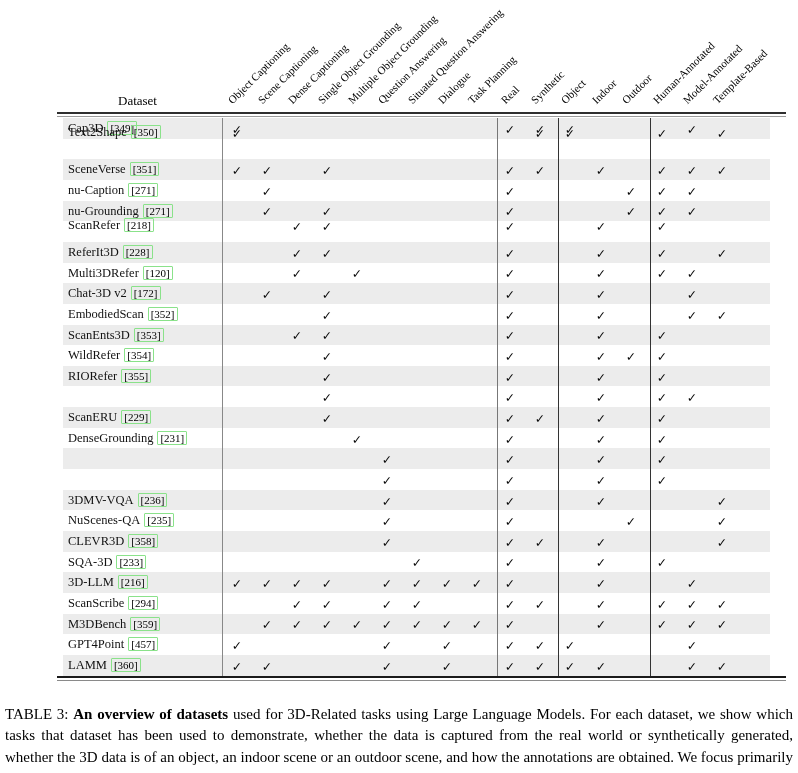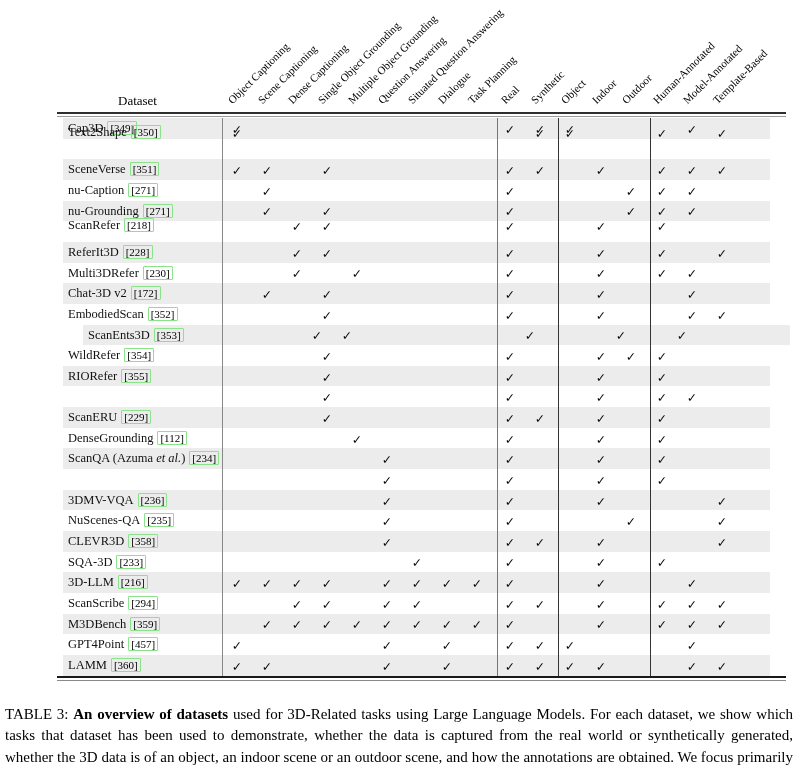--- a/index.html
+++ b/index.html
@@ -111,21 +111,21 @@
       <div class="row striped" style="top: 241.9px;">
         <div class="rowlabel">ReferIt3D<span class="cite">[228]</span></div>
         <span class="check" style="left: 234px; top: 10.825px;">✓</span>
         <span class="check" style="left: 264px; top: 10.825px;">✓</span>
         <span class="check" style="left: 447px; top: 10.825px;">✓</span>
         <span class="check" style="left: 538px; top: 10.825px;">✓</span>
         <span class="check" style="left: 599px; top: 10.825px;">✓</span>
         <span class="check" style="left: 659px; top: 10.825px;">✓</span>
       </div>
       <div class="row" style="top: 262.55px;">
-        <div class="rowlabel">Multi3DRefer<span class="cite">[230]</span></div>
+        <div class="rowlabel">Multi3DRefer<span class="cite">[120]</span></div>
         <span class="check" style="left: 234px; top: 10.825px;">✓</span>
         <span class="check" style="left: 294px; top: 10.825px;">✓</span>
         <span class="check" style="left: 447px; top: 10.825px;">✓</span>
         <span class="check" style="left: 538px; top: 10.825px;">✓</span>
         <span class="check" style="left: 599px; top: 10.825px;">✓</span>
         <span class="check" style="left: 629px; top: 10.825px;">✓</span>
       </div>
       <div class="row striped" style="top: 283.2px;">
         <div class="rowlabel">Chat-3D v2<span class="cite">[172]</span></div>
         <span class="check" style="left: 204px; top: 10.825px;">✓</span>
@@ -135,21 +135,21 @@
         <span class="check" style="left: 629px; top: 10.825px;">✓</span>
       </div>
       <div class="row" style="top: 303.85px;">
         <div class="rowlabel">EmbodiedScan<span class="cite">[352]</span></div>
         <span class="check" style="left: 264px; top: 10.825px;">✓</span>
         <span class="check" style="left: 447px; top: 10.825px;">✓</span>
         <span class="check" style="left: 538px; top: 10.825px;">✓</span>
         <span class="check" style="left: 629px; top: 10.825px;">✓</span>
         <span class="check" style="left: 659px; top: 10.825px;">✓</span>
       </div>
-      <div class="row striped" style="top: 324.5px; margin-left: 20px;">
+      <div class="row striped" style="top: 324.5px;">
         <div class="rowlabel">ScanEnts3D<span class="cite">[353]</span></div>
         <span class="check" style="left: 234px; top: 10.825px;">✓</span>
         <span class="check" style="left: 264px; top: 10.825px;">✓</span>
         <span class="check" style="left: 447px; top: 10.825px;">✓</span>
         <span class="check" style="left: 538px; top: 10.825px;">✓</span>
         <span class="check" style="left: 599px; top: 10.825px;">✓</span>
       </div>
       <div class="row" style="top: 345.15px;">
         <div class="rowlabel">WildRefer<span class="cite">[354]</span></div>
         <span class="check" style="left: 264px; top: 10.825px;">✓</span>
@@ -174,28 +174,27 @@
       </div>
       <div class="row striped" style="top: 407.1px;">
         <div class="rowlabel">ScanERU<span class="cite">[229]</span></div>
         <span class="check" style="left: 264px; top: 10.825px;">✓</span>
         <span class="check" style="left: 447px; top: 10.825px;">✓</span>
         <span class="check" style="left: 477px; top: 10.825px;">✓</span>
         <span class="check" style="left: 538px; top: 10.825px;">✓</span>
         <span class="check" style="left: 599px; top: 10.825px;">✓</span>
       </div>
       <div class="row" style="top: 427.75px;">
-        <div class="rowlabel">DenseGrounding<span class="cite">[112]</span></div>
+        <div class="rowlabel">DenseGrounding<span class="cite">[231]</span></div>
         <span class="check" style="left: 294px; top: 10.825px;">✓</span>
         <span class="check" style="left: 447px; top: 10.825px;">✓</span>
         <span class="check" style="left: 538px; top: 10.825px;">✓</span>
         <span class="check" style="left: 599px; top: 10.825px;">✓</span>
       </div>
       <div class="row striped" style="top: 448.4px;">
-        <div class="rowlabel"><span>ScanQA (Azuma </span><span class="ital">et al.</span><span>)</span><span class="cite">[234]</span></div>
         <span class="check" style="left: 324px; top: 10.825px;">✓</span>
         <span class="check" style="left: 447px; top: 10.825px;">✓</span>
         <span class="check" style="left: 538px; top: 10.825px;">✓</span>
         <span class="check" style="left: 599px; top: 10.825px;">✓</span>
       </div>
       <div class="row" style="top: 469.05px;">
         <span class="check" style="left: 324px; top: 10.825px;">✓</span>
         <span class="check" style="left: 447px; top: 10.825px;">✓</span>
         <span class="check" style="left: 538px; top: 10.825px;">✓</span>
         <span class="check" style="left: 599px; top: 10.825px;">✓</span>

